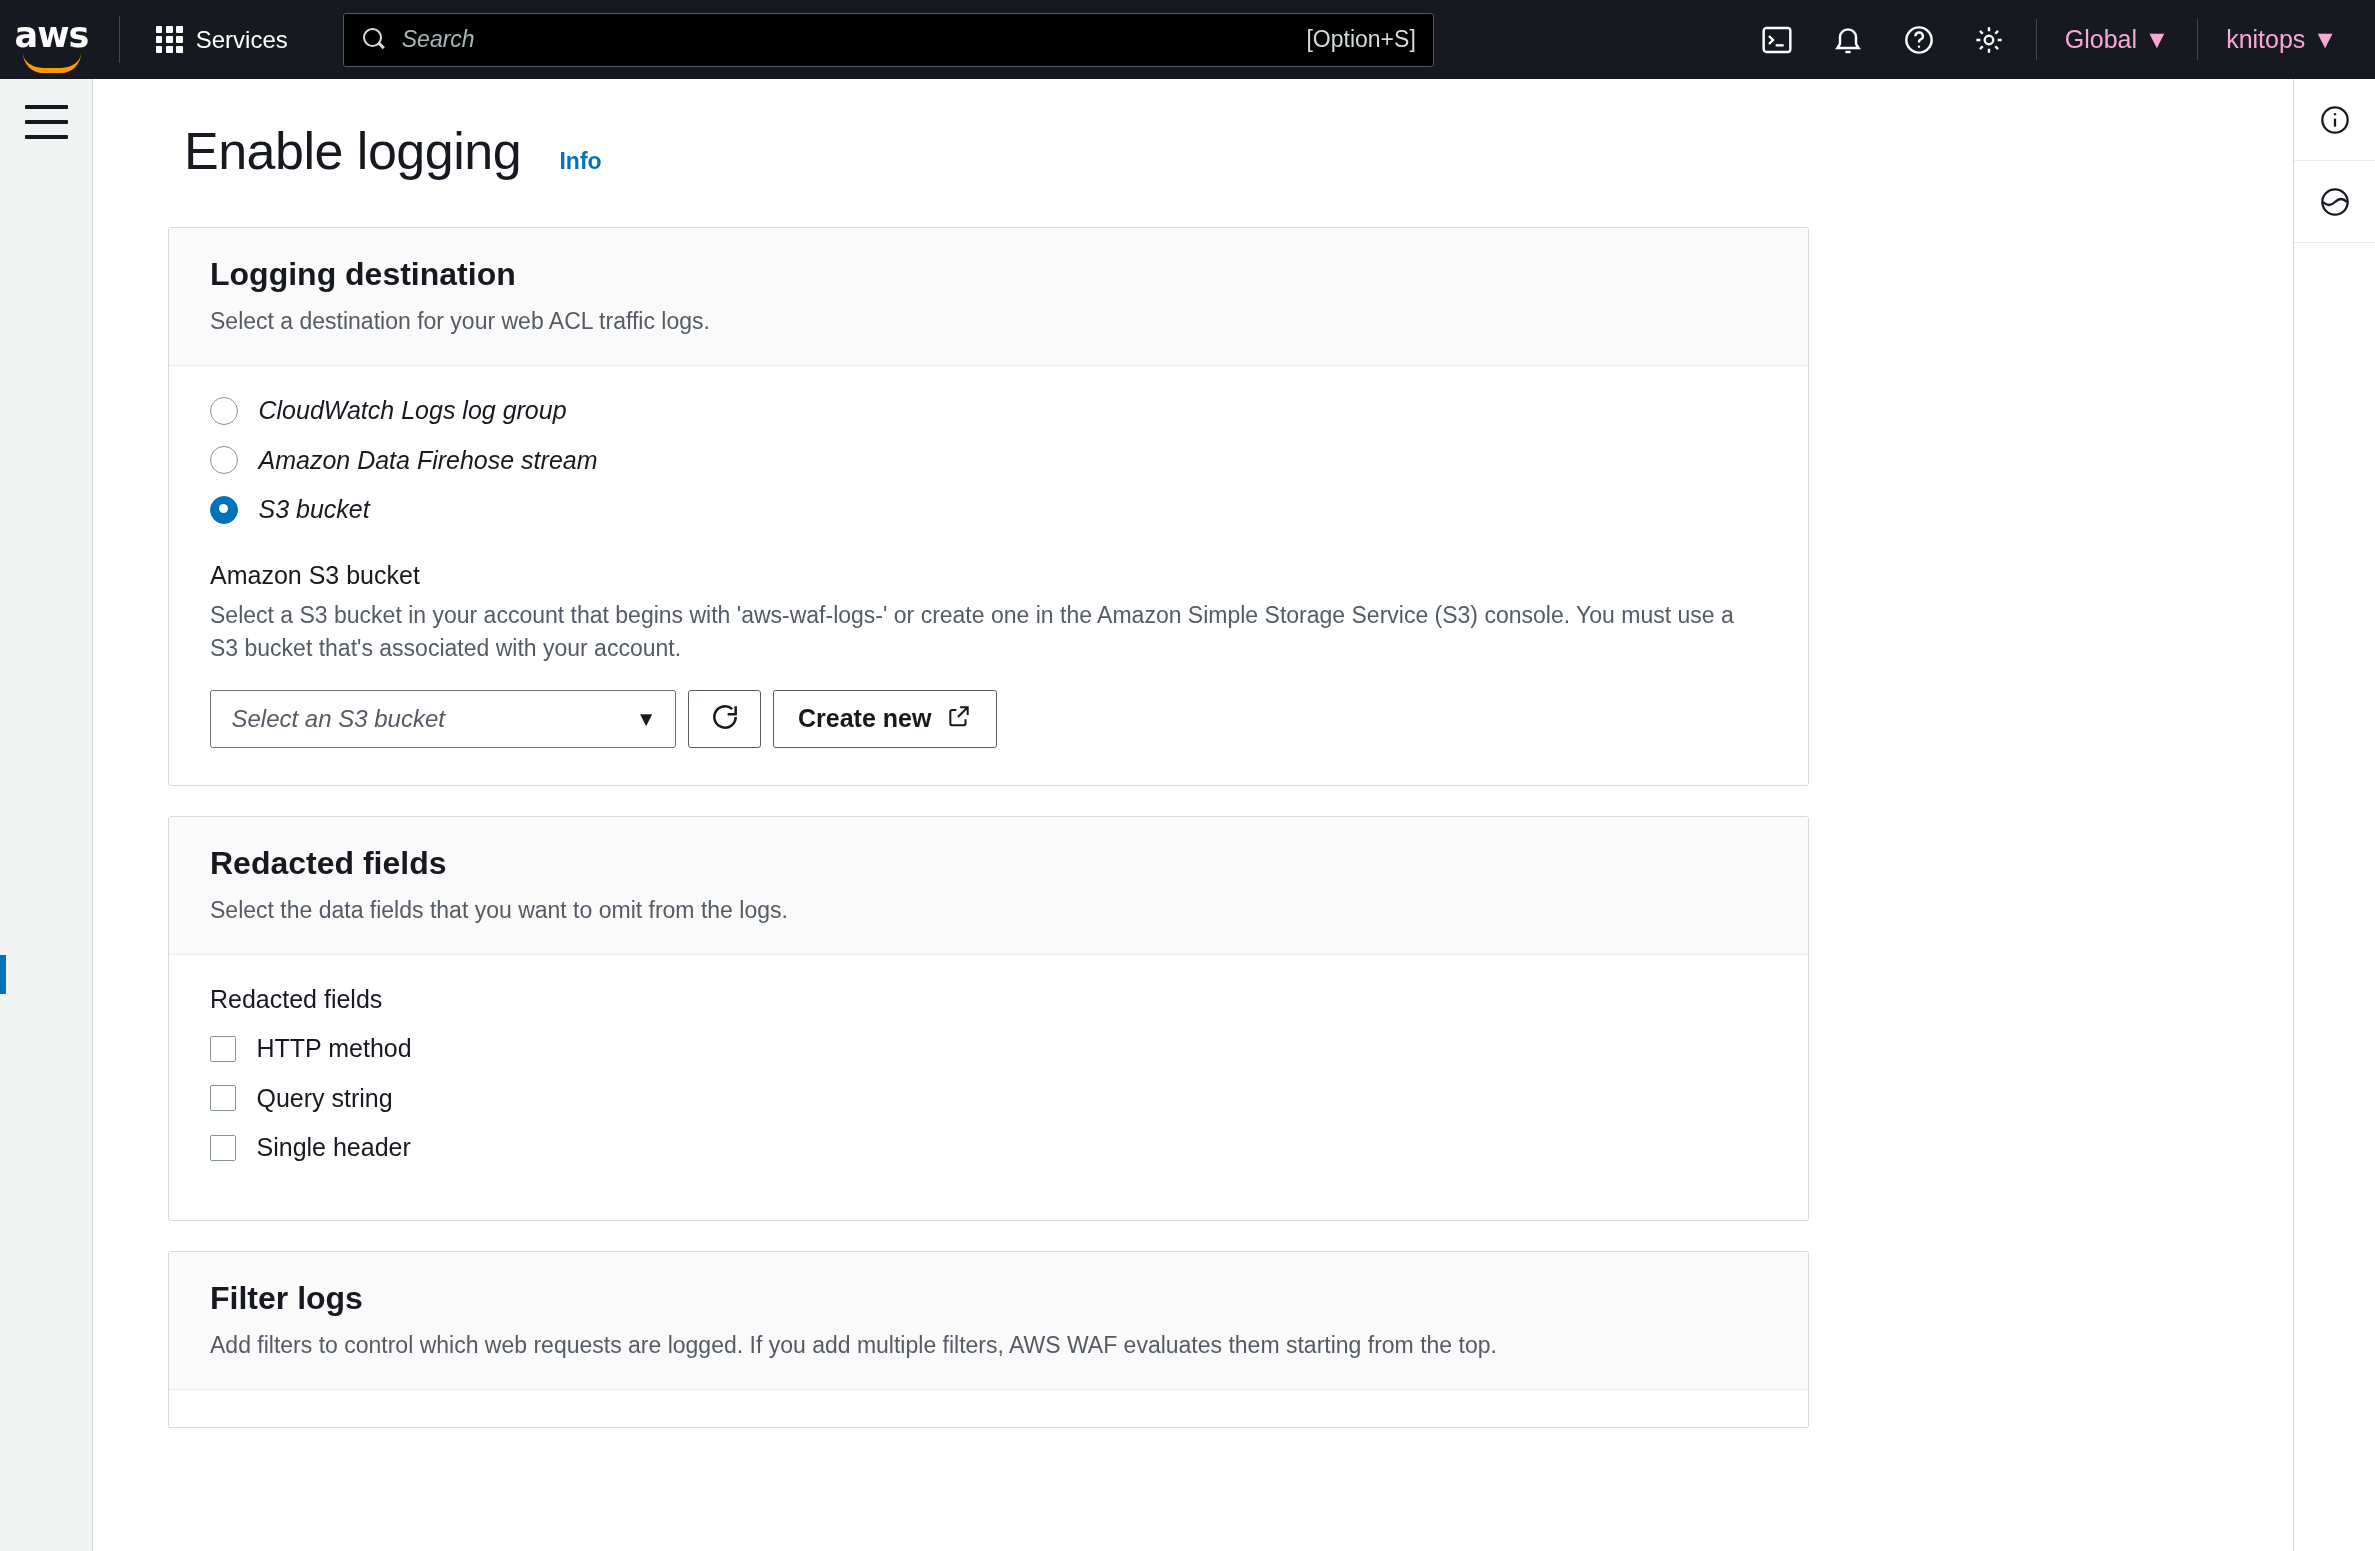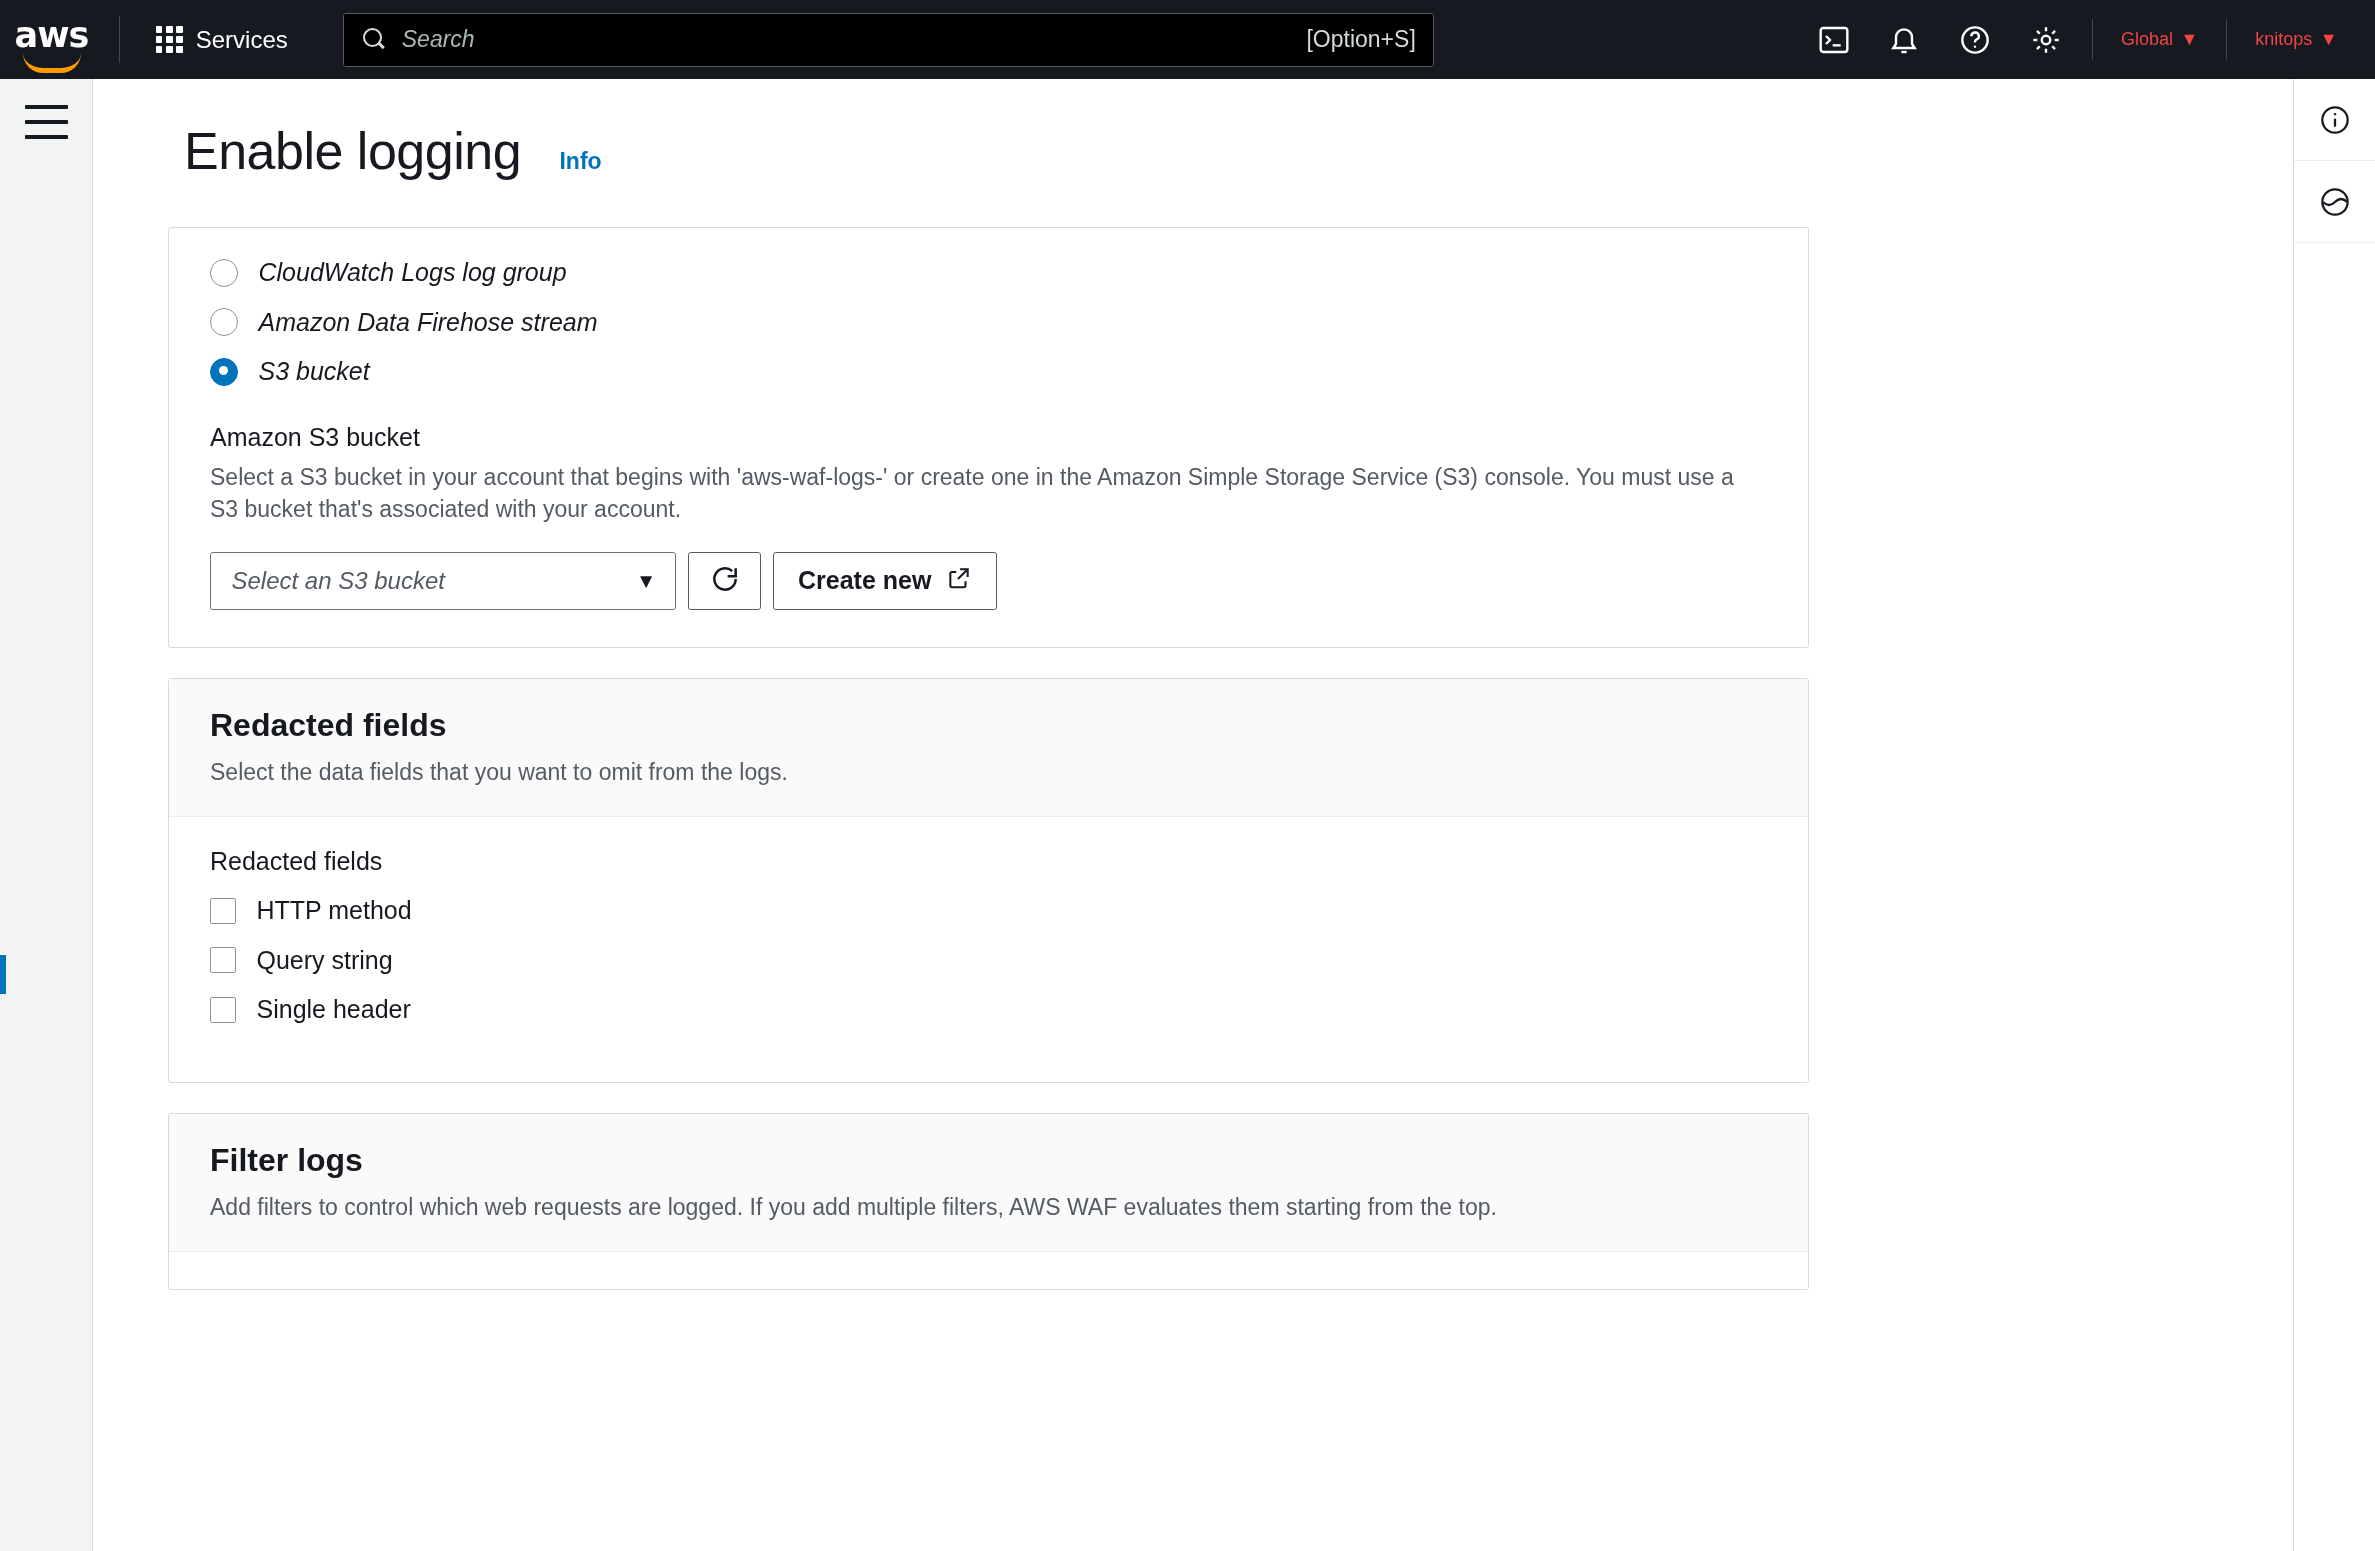--- a/index.html
+++ b/index.html
@@ -139,22 +139,22 @@
     justify-content: center;
     cursor: pointer;
     border-radius: 1.9px;
   }
   .nav-text-btn {
     display: flex;
     align-items: center;
     gap: 7.5px;
     padding: 0 15px;
     height: 58px;
-    font-size: 18px;
-    color: #ef4444;
+    font-size: 25px;
+    color: #f9a8d4;
     cursor: pointer;
     border-radius: 1.9px;
   }
   .nav-sep { width: 0.9px; height: 41px; background: #414750; margin: 0 9.3px; }
 
   
   .left-rail {
     position: absolute;
     top: 79px; left: 0;
     width: 93px;
@@ -453,20 +453,24 @@
 </div>
 
 <div class="content">
 
   <div class="page-title-row">
     <h1 class="page-title">Enable logging</h1>
     <span class="info-link">Info</span>
   </div>
 
   <div class="card">
+    <div class="card-header">
+      <h2 class="card-title">Logging destination</h2>
+      <p class="card-subtitle">Select a destination for your web ACL traffic logs.</p>
+    </div>
     <div class="card-body">
 
       <div class="radio-row">
         <span class="radio"></span>
         <span class="radio-label">CloudWatch Logs log group</span>
       </div>
       <div class="radio-row">
         <span class="radio"></span>
         <span class="radio-label">Amazon Data Firehose stream</span>
       </div>

